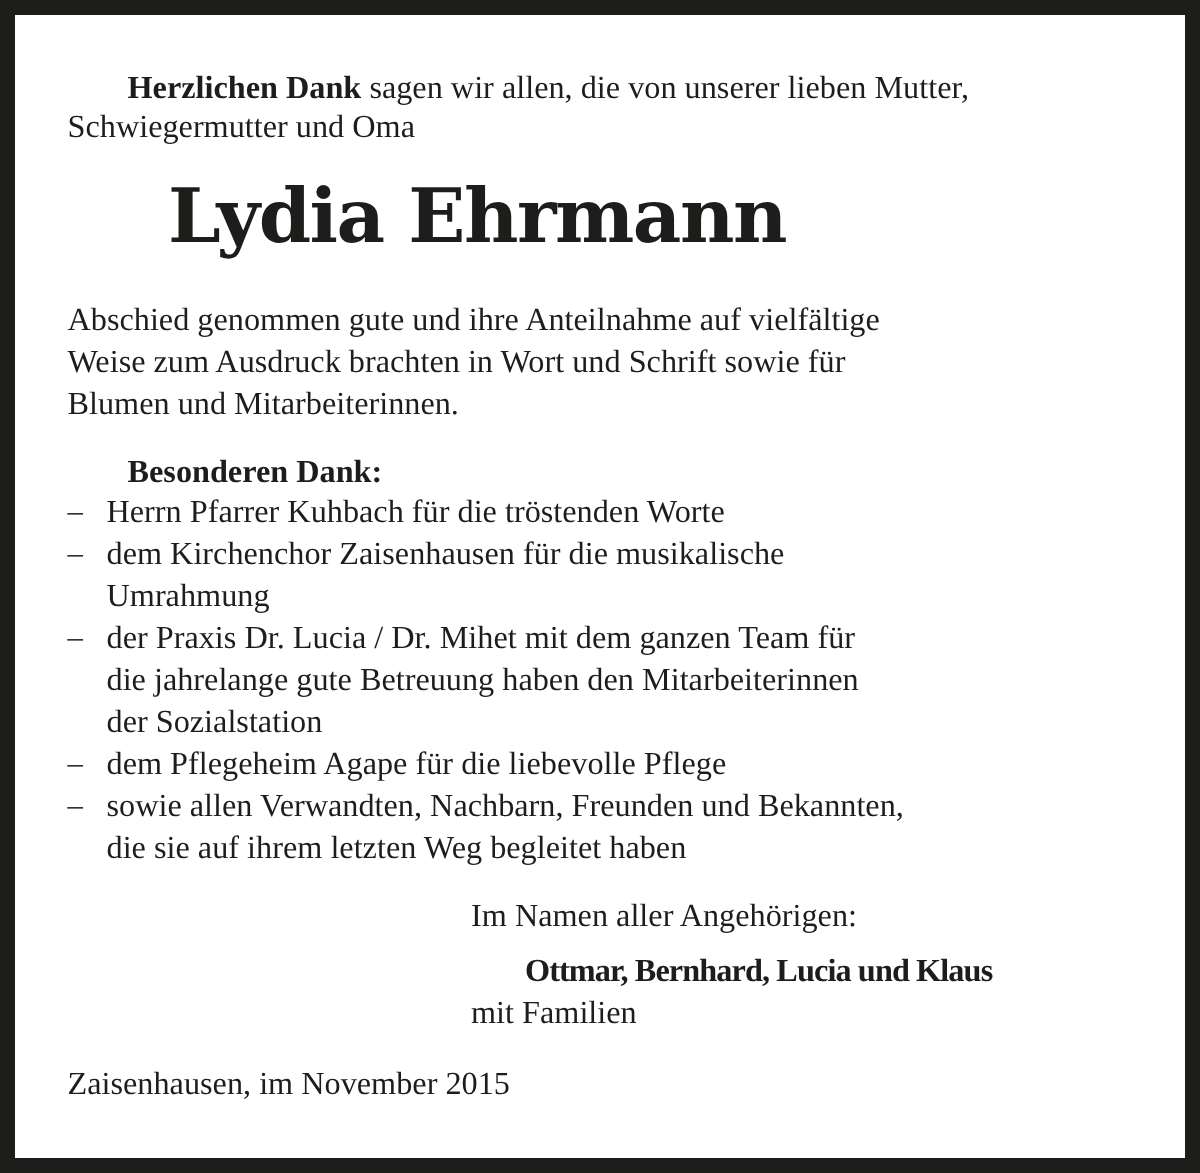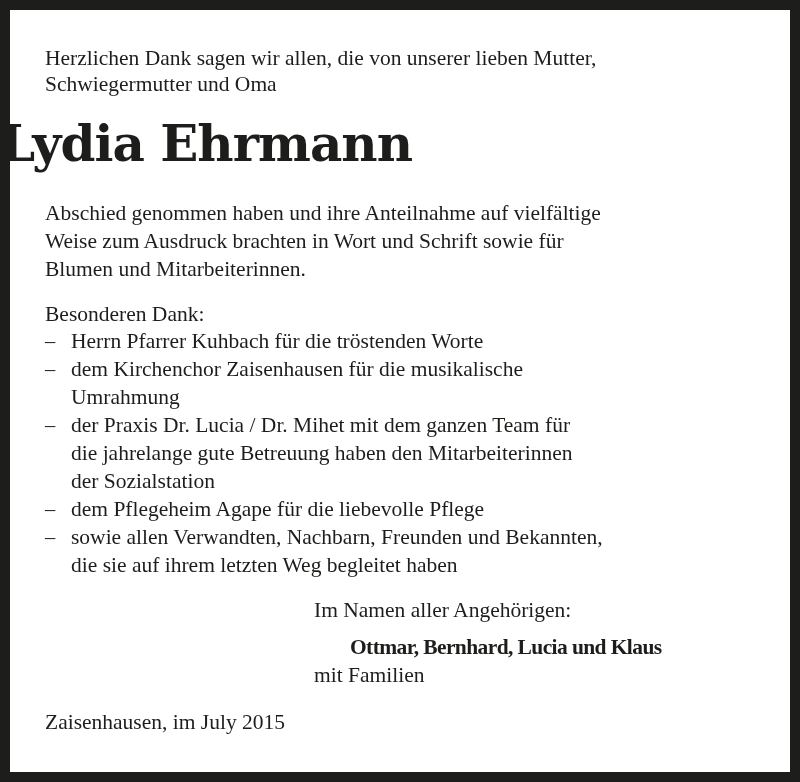--- a/index.html
+++ b/index.html
@@ -20,25 +20,26 @@
     .t {
       position: absolute;
       left: 45px;
       font-size: 20.5px;
       line-height: 28px;
       white-space: nowrap;
       letter-spacing: -0.45px;
       font-family: "Liberation Serif", "DejaVu Serif", serif;
     }
     .t.wide { letter-spacing: 0; font-size: 21.5px; }
-    b { font-weight: normal; }
+    b { font-weight: bold; margin-left: 40px; }
     .title {
       position: absolute;
       left: 0; width: 636px;
       top: 114px;
+      text-align: center;
       font-family: "DejaVu Serif", serif;
       font-weight: bold;
       font-size: 50px;
       line-height: 60px;
       letter-spacing: -1px;
     }
     .dash {
       position: absolute;
       left: 45px;
       font-size: 20.5px;
@@ -65,21 +66,21 @@
 </head>
 <body>
 
 <div class="card"></div>
 
 <div class="t wide" style="top:44px"><b>Herzlichen Dank</b><span> sagen wir allen, die von unserer lieben Mutter,</span></div>
 <div class="t wide" style="top:70px">Schwiegermutter und Oma</div>
 
 <div class="title">Lydia Ehrmann</div>
 
-<div class="t wide" style="top:199px">Abschied genommen haben und ihre Anteilnahme auf vielfältige</div>
+<div class="t wide" style="top:199px">Abschied genommen gute und ihre Anteilnahme auf vielfältige</div>
 <div class="t wide" style="top:227px">Weise zum Ausdruck brachten in Wort und Schrift sowie für</div>
 <div class="t wide" style="top:255px">Blumen und Mitarbeiterinnen.</div>
 
 <div class="t wide" style="top:300px"><b>Besonderen Dank:</b></div>
 
 <div class="dash" style="top:327px">–</div>
 <div class="item" style="top:327px">Herrn Pfarrer Kuhbach für die tröstenden Worte</div>
 
 <div class="dash" style="top:355px">–</div>
 <div class="item" style="top:355px">dem Kirchenchor Zaisenhausen für die musikalische</div>
@@ -94,13 +95,13 @@
 <div class="item" style="top:495px">dem Pflegeheim Agape für die liebevolle Pflege</div>
 
 <div class="dash" style="top:523px">–</div>
 <div class="item" style="top:523px">sowie allen Verwandten, Nachbarn, Freunden und Bekannten,</div>
 <div class="item" style="top:551px">die sie auf ihrem letzten Weg begleitet haben</div>
 
 <div class="sig" style="top:596px">Im Namen aller Angehörigen:</div>
 <div class="sig" style="top:633px; font-weight:bold; letter-spacing:-0.6px;margin-left:36px;">Ottmar, Bernhard, Lucia und Klaus</div>
 <div class="sig" style="top:661px; font-weight:normal;">mit Familien</div>
 
-<div class="t wide" style="top:708px">Zaisenhausen, im July 2015</div>
+<div class="t wide" style="top:708px">Zaisenhausen, im November 2015</div>
 
 </body></html>

